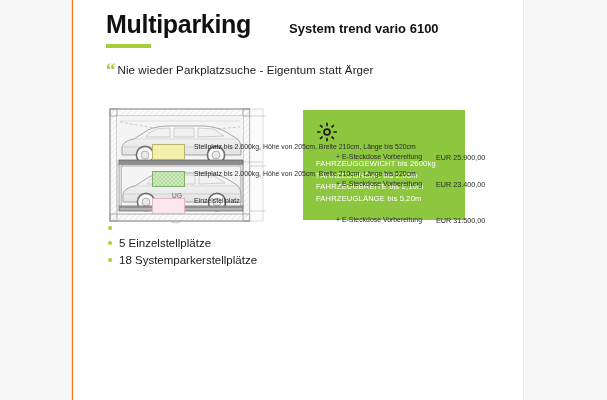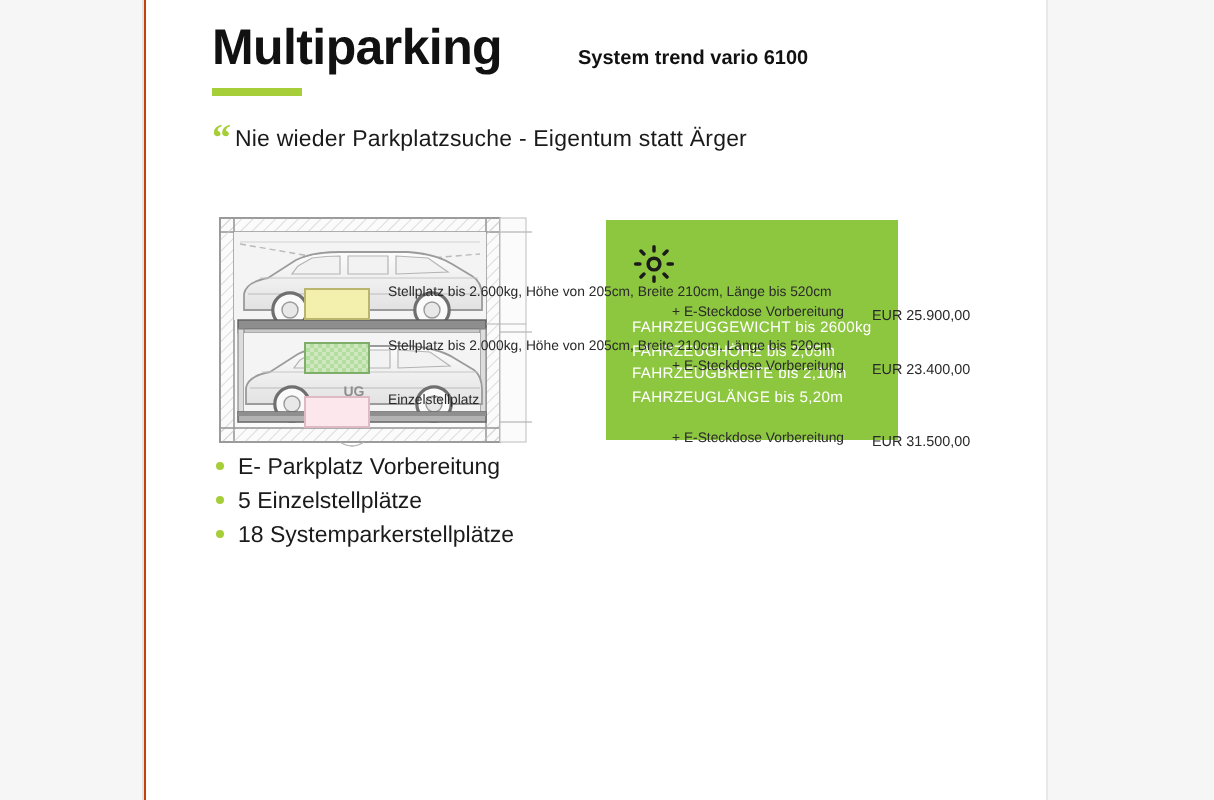--- a/index.html
+++ b/index.html
@@ -9,21 +9,21 @@
     height: 400px;
     overflow: hidden;
     background: #f7f7f7;
     font-family: "Liberation Sans", sans-serif;
   }
 
   #page {
     position: relative;
     width: 607px;
     height: 400px;
-    background: #c2410c;
+    background: #f97316;
   }
 
   
   .gutter-left {
     position: absolute; left: 0; top: 0; width: 72px; height: 400px;
     background: #f6f6f6; border-right: 1px solid #e3e3e3;
   }
   .gutter-right {
     position: absolute; left: 523px; top: 0; width: 84px; height: 400px;
     background: #f6f6f6; border-left: 1px solid #e8e8e8;
@@ -35,21 +35,21 @@
   }
 
   
   .header { position: absolute; left: 33px; top: 10px; width: 400px; }
   .title-row { display: flex; align-items: baseline; }
   .main-title {
     font-size: 25px; font-weight: bold; color: #111; letter-spacing: -0.3px;
     white-space: nowrap;
   }
   .subtitle {
-    font-size: 10px; font-weight: bold; color: #111;
+    font-size: 13px; font-weight: bold; color: #111;
     margin-left: 38px; white-space: nowrap;
   }
   .rule {
     width: 45px; height: 4px; background: #a6ce39; margin-top: 5px;
   }
   .quote-row {
     display: flex; align-items: flex-start; margin-top: 16px;
   }
   .quote-mark {
     color: #a6ce39; font-size: 19px; font-weight: bold; line-height: 11px;
@@ -60,21 +60,21 @@
   }
 
   
   .diagram {
     position: absolute; left: 35px; top: 105px; width: 160px; height: 120px;
   }
   .diagram svg { display: block; }
 
   
   .specbox {
-    position: absolute; left: 230px; top: 110px; width: 146px; height: 110px;
+    position: absolute; left: 230px; top: 110px; width: 162px; height: 110px;
     background: #8dc63f;
     padding-left: 41px;
   }
   .gear { position: absolute; left: 13px; top: 11px; width: 22px; height: 22px; }
   .speclist {
     position: absolute; left: 13px; top: 48px; width: 145px;
   }
   .spec-line {
     font-size: 7.6px; color: #ffffff; line-height: 11.6px;
     letter-spacing: 0.15px; white-space: nowrap;
@@ -271,21 +271,20 @@
           <div class="row-sub lone">+ E-Steckdose Vorbereitung</div>
         </div>
         <div class="row-price">EUR 31.500,00</div>
       </div>
 
     </div>
 
     <div class="bullets">
       <div class="bullet">
         <span class="dot"></span>
-        <span class="bullet-label">E- Parkplatz Vorbereitung</span>
       </div>
       <div class="bullet">
         <span class="dot"></span>
         <span class="bullet-label">5 Einzelstellplätze</span>
       </div>
       <div class="bullet">
         <span class="dot"></span>
         <span class="bullet-label">18 Systemparkerstellplätze</span>
       </div>
     </div>

